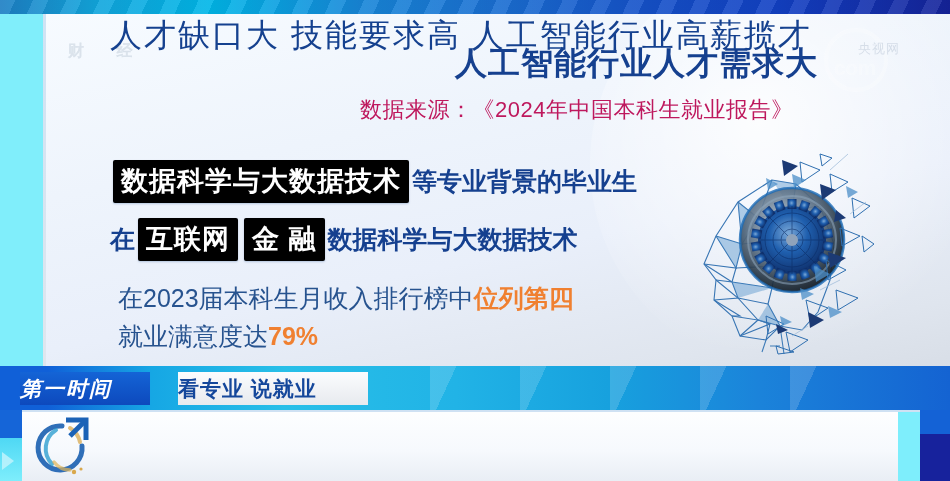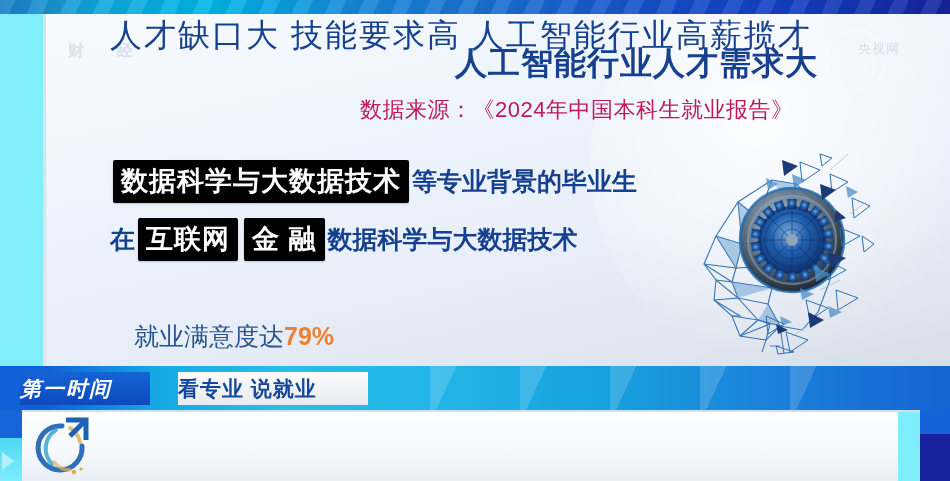--- a/index.html
+++ b/index.html
@@ -91,21 +91,21 @@
     display:inline-block;background:#000000;color:#fff;
     padding:3px 8px 4px 8px;margin:0 3px;border-radius:2px;
     box-shadow:0 1px 2px rgba(20,70,140,.25);
   }
   #stmt1{left:110px;top:160px;font-size:25px;}
   #stmt1 .hl-blue{font-size:27px;letter-spacing:1px;}
   #stmt2{left:110px;top:218px;font-size:25px;}
   #stmt2 .hl-blue{font-size:27px;letter-spacing:1px;}
 
   #stmt3{left:118px;top:282px;font-size:25px;font-weight:normal;color:#27538f;}
-  #stmt4{left:134px;top:320px;font-size:25px;font-weight:normal;color:#27538f;}
+  #stmt4{left:118px;top:320px;font-size:25px;font-weight:normal;color:#27538f;}
   .hl-orange{color:#f08030;font-weight:bold;}
 
   
   #ai-head{position:absolute;left:680px;top:140px;width:230px;height:215px;}
 
   
   #banner-band{
     position:absolute;left:0;top:366px;width:950px;height:44px;
     background:linear-gradient(90deg,#1060d8 0%,#1060d8 5%,#16a7e4 16%,#28bfe8 30%,
                #21b3e6 48%,#17a1de 64%,#1b83da 80%,#1463d2 100%);
@@ -183,20 +183,23 @@
   <div id="source-line">数据来源：《2024年中国本科生就业报告》</div>
 
   <div class="stmt" id="stmt1">
     <span class="hl-blue">数据科学与大数据技术</span><span>等专业背景的毕业生</span>
   </div>
 
   <div class="stmt" id="stmt2">
     <span>在</span><span class="hl-blue">互联网</span><span class="hl-blue">金 融</span><span>数据科学与大数据技术</span>
   </div>
 
+  <div class="stmt" id="stmt3">
+    <span>在2023届本科生月收入排行榜中</span><span class="hl-orange">位列第四</span>
+  </div>
 
   <div class="stmt" id="stmt4">
     <span>就业满意度达</span><span class="hl-orange">79%</span>
   </div>
 
   <svg id="ai-head" viewBox="0 0 230 215">
     <defs>
       <radialGradient id="gearGrad" cx="45%" cy="40%" r="62%">
         <stop offset="0%" stop-color="#7aa8d8"></stop>
         <stop offset="45%" stop-color="#1f5fae"></stop>

